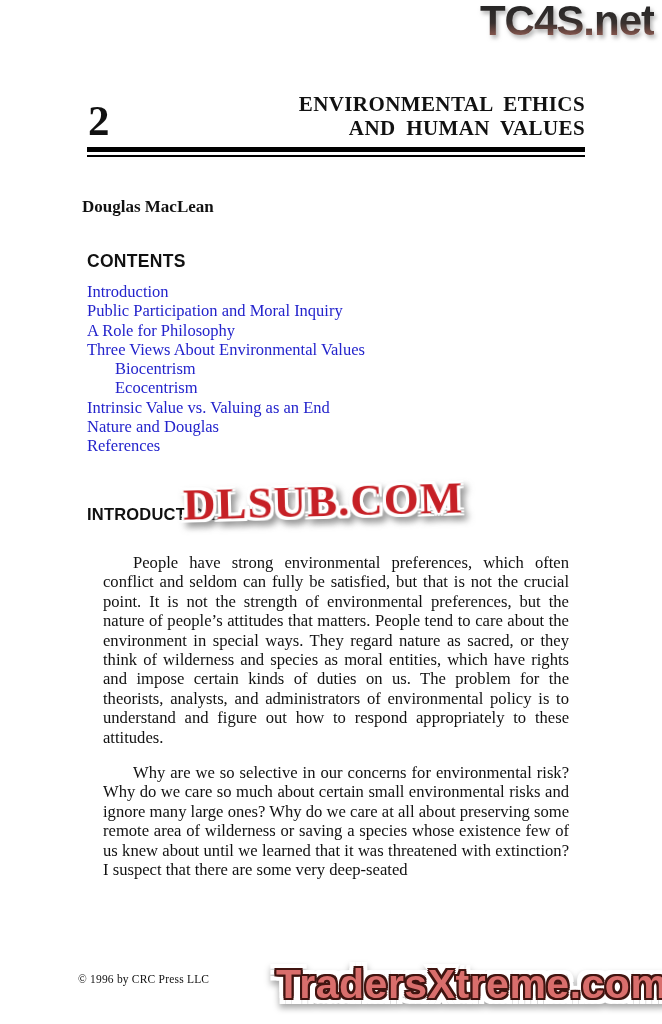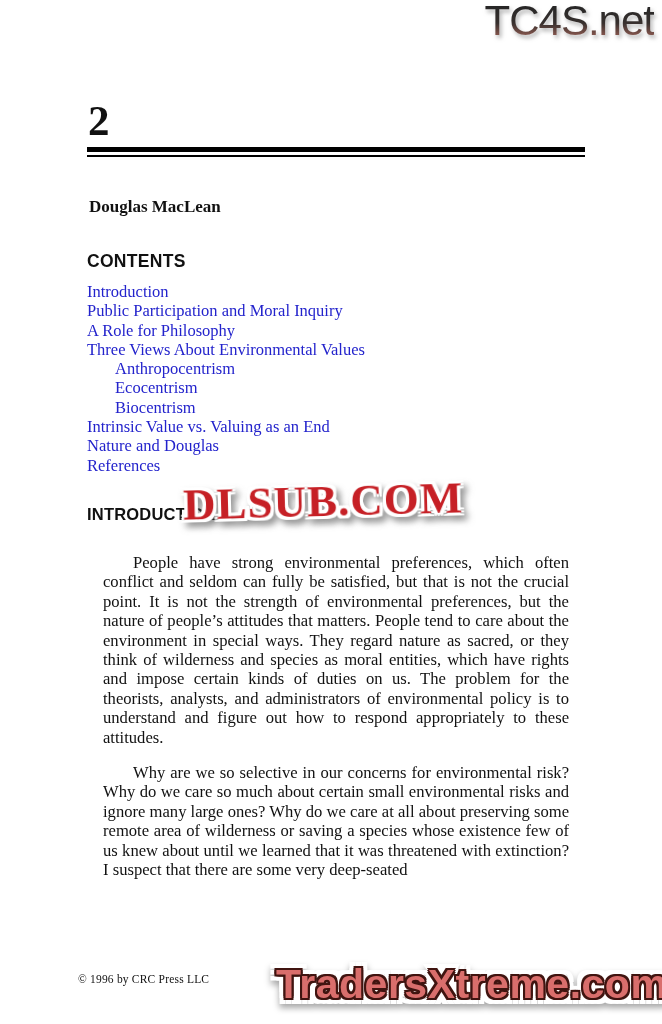--- a/index.html
+++ b/index.html
@@ -5,21 +5,21 @@
   html,body { margin:0; padding:0; background:#e8e8e8; }
   .page {
     position:relative; width:662px; height:1024px; margin:0 auto;
     background:#ffffff; overflow:hidden;
     font-family:"Liberation Serif", serif; color:#111;
   }
 
   
   .tc4s {
     position:absolute; top:0px; right:8px;
-    font-family:"Liberation Sans", sans-serif; font-weight:400;
+    font-family:"Liberation Sans", sans-serif; font-weight:700;
     font-size:42px; letter-spacing:-1px; line-height:1;
     color:#3d3331; white-space:nowrap;
     filter: drop-shadow(2px 3px 2px rgba(110,110,110,0.55));
   }
   @supports ((-webkit-background-clip: text) or (background-clip: text)) {
     .tc4s {
       background:linear-gradient(180deg,#262626 12%,#37302e 55%,#8a584f 86%,#a26b5f 100%);
       -webkit-background-clip:text; background-clip:text; color:transparent;
     }
   }
@@ -33,21 +33,21 @@
     position:absolute; right:77px; top:92px;
     text-align:right; font-weight:700; font-size:21px; line-height:24px;
     letter-spacing:0.4px; word-spacing:5px; white-space:nowrap;
   }
   .rule { position:absolute; left:87px; right:77px; top:147px; }
   .rule .thick { height:5px; background:#000; }
   .rule .thin  { height:2px; background:#000; margin-top:3px; }
 
   
   .author {
-    position:absolute; left:89px; top:197px;
+    position:absolute; left:82px; top:197px;
     font-weight:700; font-size:17px;
   }
 
   
   .contents-heading {
     position:absolute; left:87px; top:251px;
     font-family:"Liberation Sans", sans-serif; font-weight:700;
     font-size:17.5px; letter-spacing:0.3px;
   }
   .toc {
@@ -102,38 +102,41 @@
 </style>
 </head>
 <body>
 
 <div class="page">
 
   <div class="tc4s">TC4S.net</div>
 
   <div class="chapter-num">2</div>
 
+  <div class="chapter-title">
+    <div>ENVIRONMENTAL ETHICS</div>
+    <div>AND HUMAN VALUES</div>
+  </div>
 
   <div class="rule">
     <div class="thick"></div>
     <div class="thin"></div>
   </div>
 
   <div class="author">Douglas MacLean</div>
 
   <div class="contents-heading">CONTENTS</div>
 
   <div class="toc">
     <div class="toc-item">Introduction</div>
     <div class="toc-item">Public Participation and Moral Inquiry</div>
     <div class="toc-item">A Role for Philosophy</div>
     <div class="toc-item">Three Views About Environmental Values</div>
-    <div class="toc-item toc-sub">Anthropocentrism</div>
+    <div class="toc-item toc-sub">Biocentrism</div>
     <div class="toc-item toc-sub">Ecocentrism</div>
-    <div class="toc-item toc-sub">Biocentrism</div>
     <div class="toc-item">Intrinsic Value vs. Valuing as an End</div>
     <div class="toc-item">Nature and Douglas</div>
     <div class="toc-item">References</div>
   </div>
 
   <div class="intro-heading">INTRODUCTION</div>
 
   <div class="dlsub">DLSUB.COM</div>
 
   <div class="body-text">

